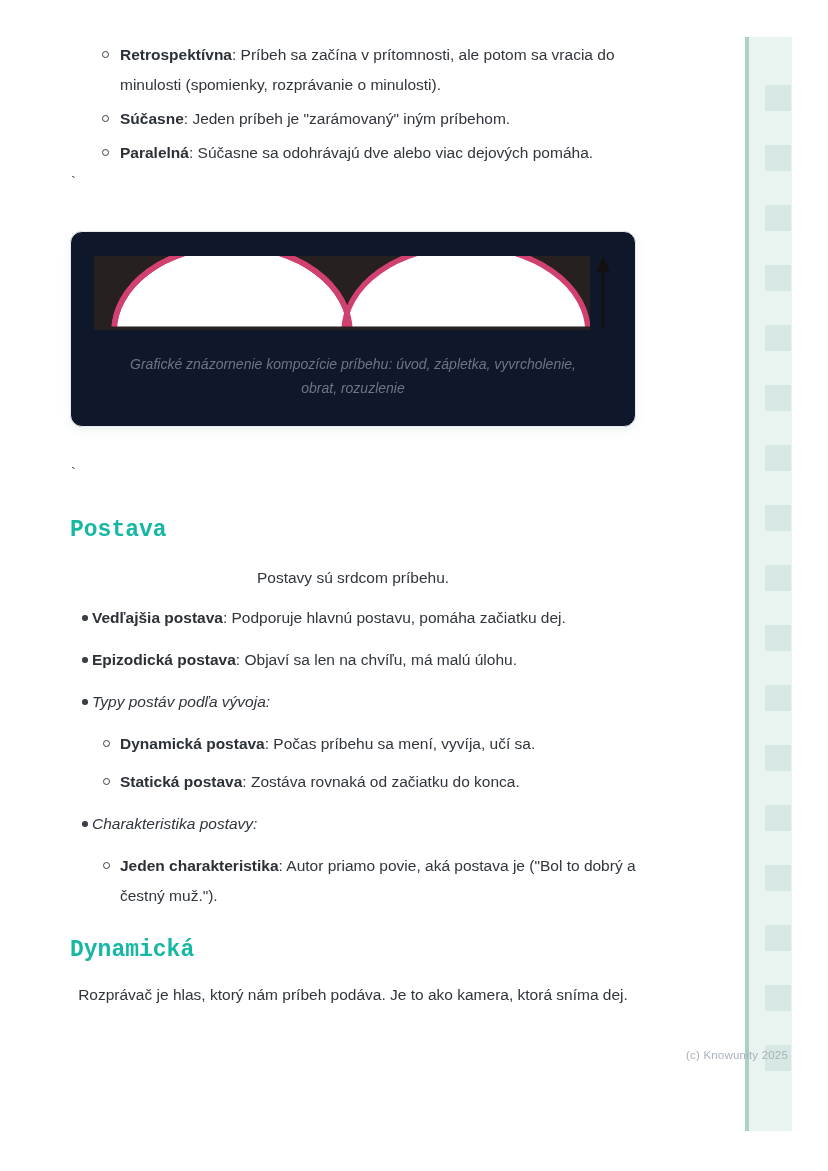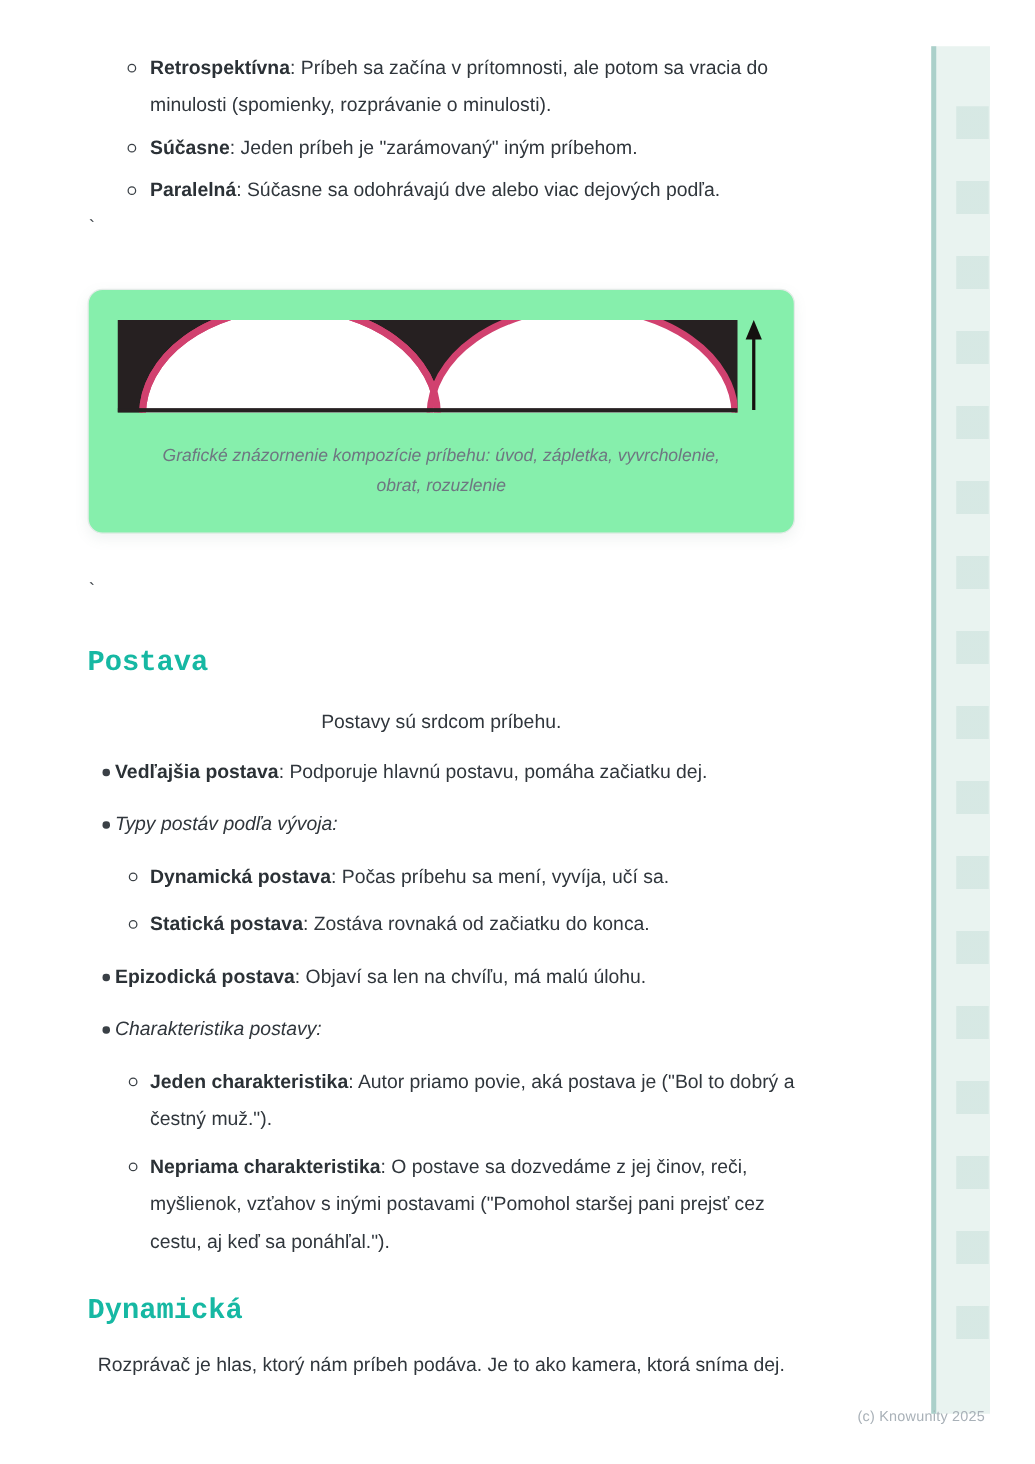--- a/index.html
+++ b/index.html
@@ -48,21 +48,21 @@
     width:5px; height:5px; border:1.6px solid #3a4046; border-radius:50%;
   }
 
   b { font-weight:bold; color:#2b3136; }
   .it { font-style:italic; }
 
   .tick { height:20px; margin:4px 0 0 1px; font-size:15px; color:#3a4046; line-height:20px; }
 
   .card {
     margin-top:39px; width:566px; box-sizing:border-box;
-    background:#86efac; border:1px solid #e4ebe8; border-radius:12px;
+    background:#0f172a; border:1px solid #e4ebe8; border-radius:12px;
     padding:24px 0 26px 23px;
     box-shadow:0 4px 10px rgba(110,140,130,0.10);
   }
   .fig-svg { display:block; }
   .fig-caption {
     margin-top:18px; padding-right:23px; text-align:center;
     font-style:italic; color:#6e7681; font-size:14px; line-height:24px;
   }
 
   h2 {
@@ -70,40 +70,40 @@
     font-weight:700; margin:34px 0 0 0;font-family:Liberation Mono, monospace;
   }
   h2.h-roz { margin-top:26px; }
 
   p { margin:16px 0 0 0;text-align:center; }
   p.lead { margin-top:19px; }
 
   .main-list { margin-top:10px; }
 
   .credit {
-    position:absolute; left:686px; top:1128px; z-index:5;
+    position:absolute; left:686px; top:1049px; z-index:5;
     font-size:11.5px; color:#a9b1b8; letter-spacing:0.2px;
   }
 </style>
 </head>
 <body>
 
 <div class="stripe"></div>
 
 <div class="content">
 
   <ul class="ul-circle">
     <li>
       <b>Retrospektívna</b><span>: Príbeh sa začína v prítomnosti, ale potom sa vracia do minulosti (spomienky, rozprávanie o minulosti).</span>
     </li>
     <li>
       <b>Súčasne</b><span>: Jeden príbeh je "zarámovaný" iným príbehom.</span>
     </li>
     <li>
-      <b>Paralelná</b><span>: Súčasne sa odohrávajú dve alebo viac dejových podľa.</span>
+      <b>Paralelná</b><span>: Súčasne sa odohrávajú dve alebo viac dejových pomáha.</span>
     </li>
   </ul>
 
   <div class="tick">`</div>
 
   <figure class="card" style="margin-left:0; margin-right:0;">
     <svg class="fig-svg" width="520" height="78" viewBox="0 0 520 78">
       <defs>
         <clipPath id="cp">
             <rect x="0" y="0" width="496" height="74"></rect>
@@ -131,41 +131,38 @@
 
   <h2>Postava</h2>
 
   <p class="lead">Postavy sú srdcom príbehu.</p>
 
   <ul class="ul-disc main-list">
     <li>
       <b>Vedľajšia postava</b><span>: Podporuje hlavnú postavu, pomáha začiatku dej.</span>
     </li>
     <li>
+      <b>Epizodická postava</b><span>: Objaví sa len na chvíľu, má malú úlohu.</span>
+    </li>
+    <li>
       <span class="it">Typy postáv podľa vývoja:</span>
       <ul class="sub">
         <li>
           <b>Dynamická postava</b><span>: Počas príbehu sa mení, vyvíja, učí sa.</span>
         </li>
         <li>
           <b>Statická postava</b><span>: Zostáva rovnaká od začiatku do konca.</span>
         </li>
       </ul>
     </li>
     <li>
-      <b>Epizodická postava</b><span>: Objaví sa len na chvíľu, má malú úlohu.</span>
-    </li>
-    <li>
       <span class="it">Charakteristika postavy:</span>
       <ul class="sub">
         <li>
           <b>Jeden charakteristika</b><span>: Autor priamo povie, aká postava je ("Bol to dobrý a čestný muž.").</span>
-        </li>
-        <li>
-          <b>Nepriama charakteristika</b><span>: O postave sa dozvedáme z jej činov, reči, myšlienok, vzťahov s inými postavami ("Pomohol staršej pani prejsť cez cestu, aj keď sa ponáhľal.").</span>
         </li>
       </ul>
     </li>
   </ul>
 
   <h2 class="h-roz">Dynamická</h2>
 
   <p>Rozprávač je hlas, ktorý nám príbeh podáva. Je to ako kamera, ktorá sníma dej.</p>
 
 </div>

